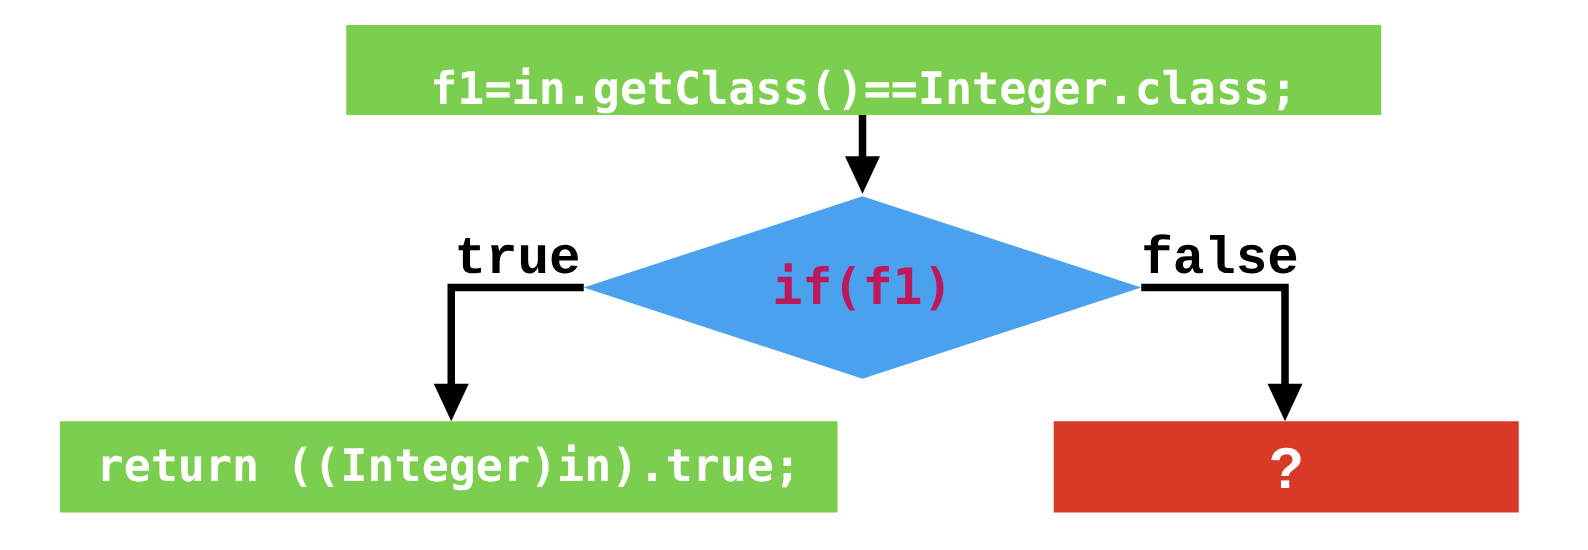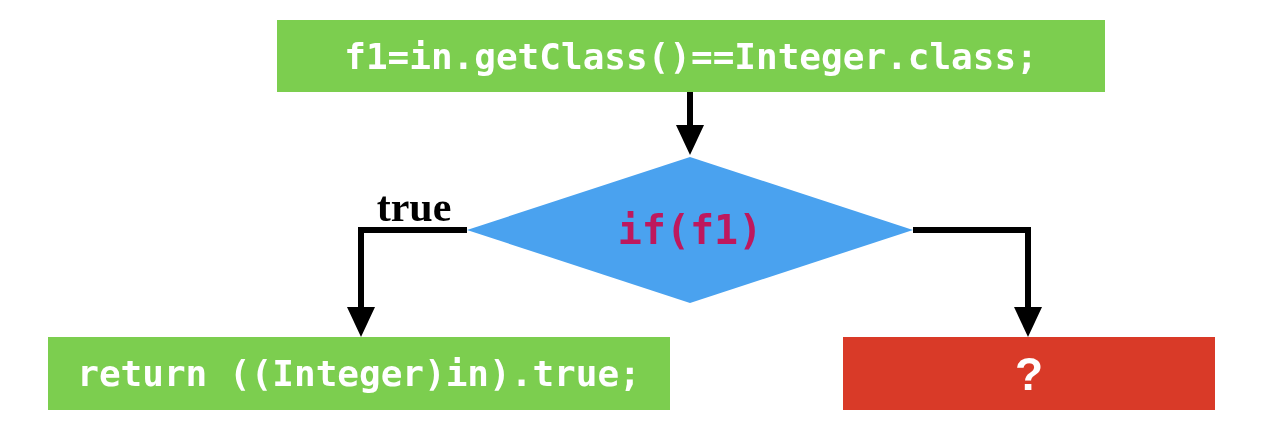--- a/index.html
+++ b/index.html
@@ -29,20 +29,21 @@
     font-family: "DejaVu Sans Mono", monospace;
     font-weight: bold;
     white-space: nowrap;
   }
   .node.green { background: #7CCE4F; }
   .node.red   { background: #D93A28; }
 
   .node-statement {
     left: 277px; top: 20px; width: 828px; height: 72px;
     font-size: 36px;
+    align-items: flex-end;
   }
   .node-true-result {
     left: 48px; top: 337px; width: 622px; height: 73px;
     font-size: 36px;
   }
   .node-false-result {
     left: 843px; top: 337px; width: 372px; height: 73px;
     font-family: "Liberation Sans", sans-serif;
     font-size: 46px;
   }
@@ -58,21 +59,21 @@
     font-size: 40px;
     pointer-events: none;
   }
   .edge-label {
     position: absolute;
     top: 185px;
     height: 44px;
     line-height: 44px;
     text-align: center;
     color: #000000;
-    font-family: Liberation Serif, serif;
+    font-family: Liberation Mono, monospace;
     font-weight: bold;
     font-size: 42px;
     letter-spacing: 0px;
   }
   .edge-label-true  { left: 361px; width: 106px; }
   .edge-label-false { left: 913px; width: 115px; }
 </style>
 </head>
 <body>
 
@@ -100,20 +101,21 @@
 
   <div class="node green node-statement">
     <span>f1=in.getClass()==Integer.class;</span>
   </div>
 
   <div class="node-condition-label">
     <span>if(f1)</span>
   </div>
 
   <div class="edge-label edge-label-true">true</div>
+  <div class="edge-label edge-label-false">false</div>
 
   <div class="node green node-true-result">
     <span>return ((Integer)in).true;</span>
   </div>
 
   <div class="node red node-false-result">
     <span>?</span>
   </div>
 
 </div>

